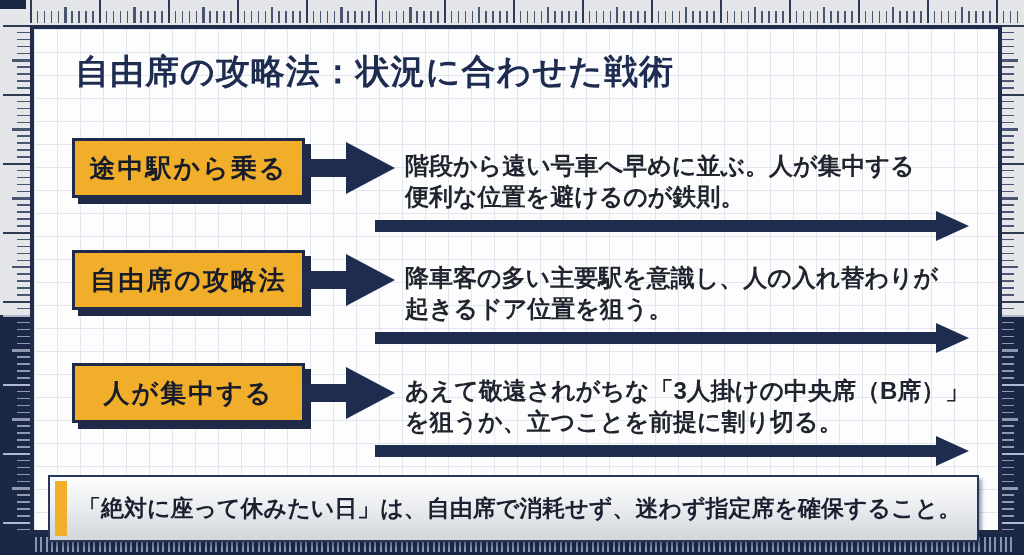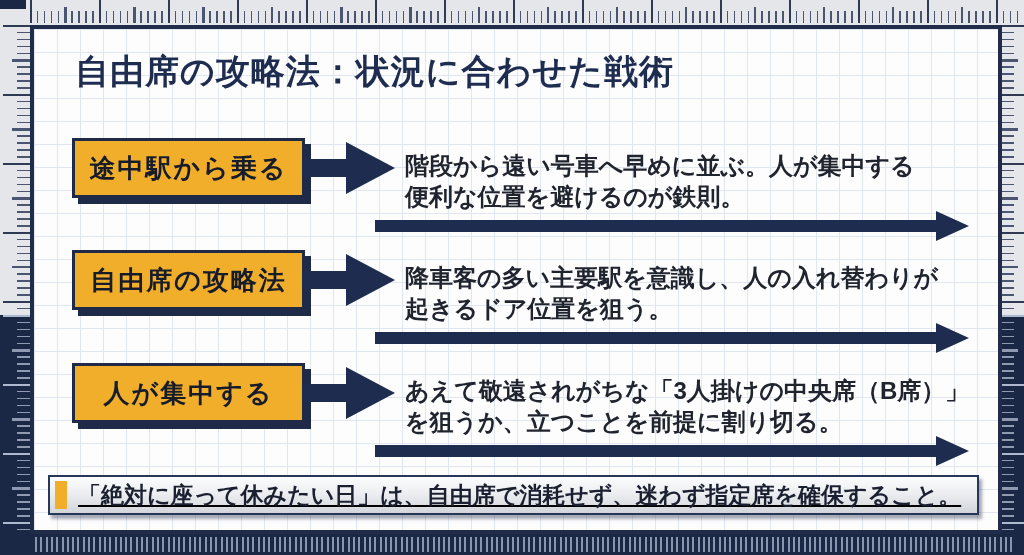--- a/index.html
+++ b/index.html
@@ -104,25 +104,25 @@
   }
   .short-arrow{position:absolute;left:268px;top:4px;}
   .desc{
     position:absolute;left:371px;top:1px;
     font-size:24px;font-weight:bold;line-height:31px;color:#20242e;white-space:nowrap;margin-top:11px;
   }
   .long-arrow{position:absolute;left:341px;top:73px;}
 
   
   .banner{
-    position:absolute;left:14px;top:446px;width:931px;height:40px;
+    position:absolute;left:14px;top:446px;width:931px;height:67px;
     box-sizing:border-box;border:2.5px solid #273757;
     background:linear-gradient(180deg,#fbfcfd 0%,#eceef1 45%,#d2d5da 100%);
     box-shadow:3px 4px 3px rgba(22,32,62,.38);
-    display:flex;align-items:center;text-decoration:underline;
+    display:flex;align-items:center;
   }
   .banner-accent{
     position:absolute;left:5px;top:4px;bottom:4px;width:12px;background:#f1ae2b;
   }
   .banner-text{
     padding-left:28px;font-size:23px;font-weight:800;color:#1a2030;white-space:nowrap;
   }
 </style>
 </head>
 <body>

